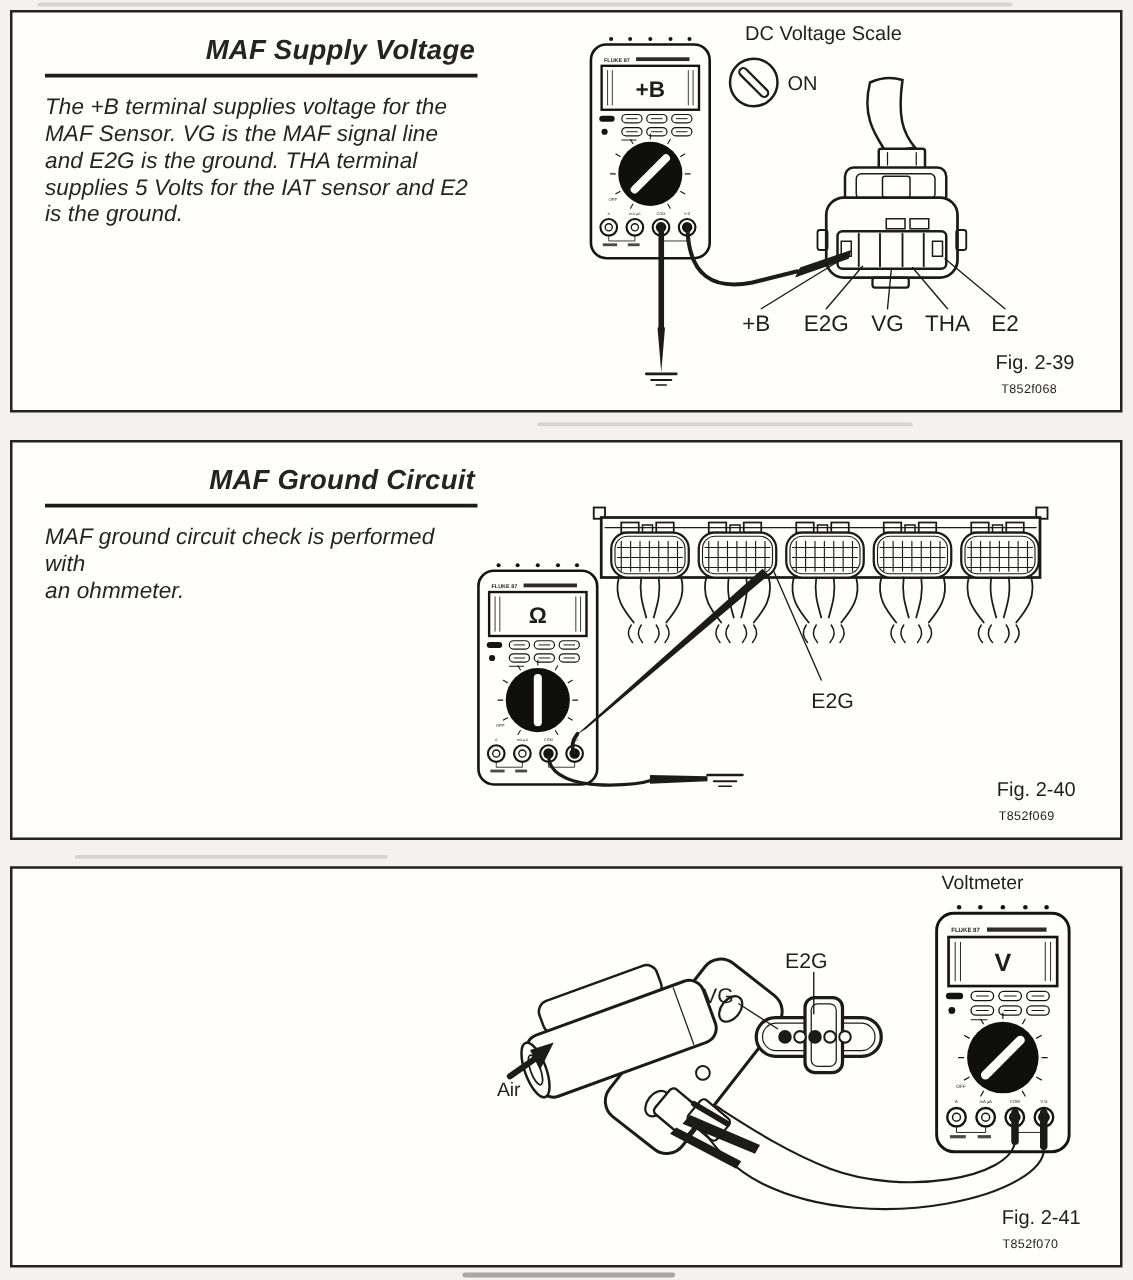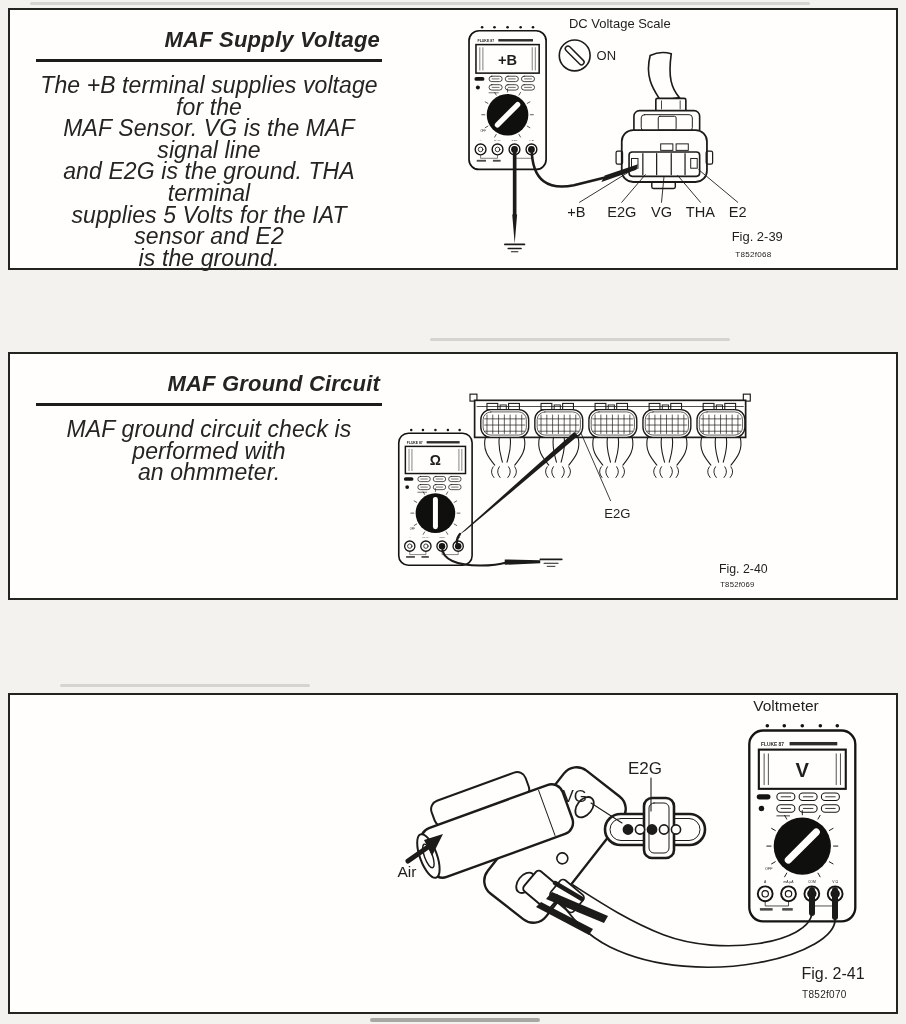--- a/index.html
+++ b/index.html
@@ -6,32 +6,32 @@
   body{
     width:906px;height:1024px;position:relative;overflow:hidden;
     background:#f3f2ef;
     font-family:"Liberation Sans","DejaVu Sans",sans-serif;
     color:#242422;
   }
   .panel{
     position:absolute;left:8px;width:890px;box-sizing:border-box;
     background:#fffefd;border:2px solid #23231f;
   }
-  #p1{top:8px;height:262px}
-  #p2{top:352px;height:248px}
+  #p1{top:8px;height:322px}
+  #p2{top:352px;height:320px}
   #p3{top:693px;height:321px}
   .text-col{position:absolute;left:26px;top:18px;width:346px;z-index:2}
   .panel-title{
     margin:0;padding:0 2px 7px 0;
     font-size:22px;line-height:24px;font-style:italic;font-weight:bold;
     text-align:right;letter-spacing:.2px;border-bottom:3.5px solid #1c1c1a;
   }
   .panel-body{
-    margin:13px 0 0;font-style:italic;font-size:23px;line-height:21.6px;
-    text-align:center;white-space:pre-line;letter-spacing:.1px;
+    margin:13px 0 0;font-style:italic;font-size:18px;line-height:21.6px;
+    text-align:left;white-space:pre-line;letter-spacing:.1px;
   }
   svg.diagram{position:absolute;left:0;top:0;width:100%;height:100%;display:block;z-index:1}
   svg text{font-family:"Liberation Sans","DejaVu Sans",sans-serif;fill:#1e1e1c}
   .streak{position:absolute;height:3px;background:#a9a7a2;opacity:.4;border-radius:2px;z-index:0}
 </style>
 </head>
 <body style="background: rgb(243, 242, 239);">
 
 <div class="streak" style="top:2px;left:30px;width:780px"></div>
 <div class="streak" style="top:338px;left:430px;width:300px"></div>

